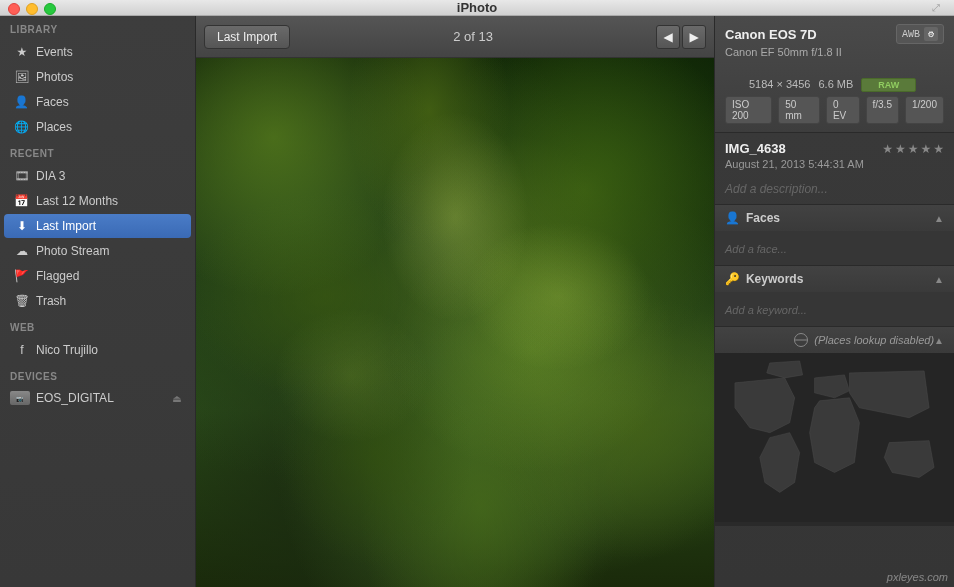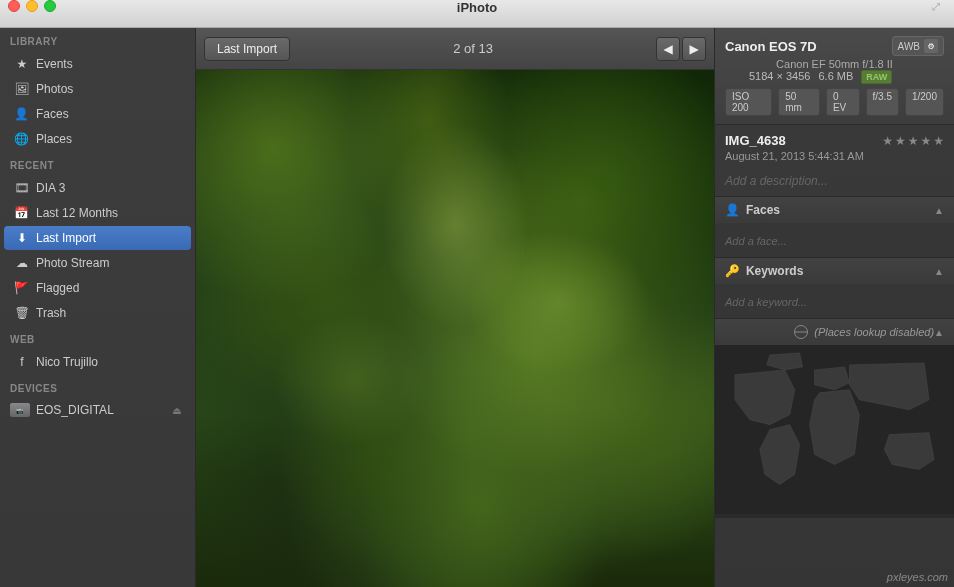--- a/index.html
+++ b/index.html
@@ -8,24 +8,24 @@
       height: 587px;
       font-family: -apple-system, "Helvetica Neue", Arial, sans-serif;
       background: #3a3a3a;
       overflow: hidden;
       display: flex;
       flex-direction: column;
     }
 
     
     #titlebar {
-      height: 28px;
+      height: 16px;
       background: linear-gradient(to bottom, #e8e8e8, #d0d0d0);
       display: flex;
-      align-items: flex-start;
+      align-items: flex-end;
       justify-content: center;
       position: relative;
       border-bottom: 1px solid #aaa;
       flex-shrink: 0;
     }
     #titlebar-title {
       font-size: 13px;
       font-weight: bold;
       color: #333;
     }
@@ -240,50 +240,49 @@
     }
     .awb-badge {
       background: #555;
       border: 1px solid #666;
       border-radius: 3px;
       padding: 2px 5px;
       display: flex;
       align-items: center;
       gap: 4px;
     }
-    .awb-text { font-size: 10px; color: #ccc; }
+    .awb-text { font-size: 10px; color: #ccc; font-family: Liberation Mono, monospace; }
     .awb-icon {
       width: 14px;
       height: 14px;
       background: #666;
       border-radius: 2px;
       display: flex;
       align-items: center;
       justify-content: center;
       font-size: 8px;
       color: #fff;
     }
     .lens-name {
       font-size: 11px;
       color: #aaa;
-      margin-bottom: 0;
-      text-align: center;
+      margin-bottom: 20px;
     }
     .dimensions-row {
       display: flex;
       align-items: flex-start;
       gap: 8px;
       margin-bottom: 4px;
       margin-left: 24px;
     }
     .dim-text { font-size: 11px; color: #bbb; }
     .raw-badge {
       background: #5a7a3a;
       border-radius: 2px;
-      padding: 1px 4px;
+      padding: 1px 16px;
       font-size: 9px;
       font-weight: bold;
       color: #90cc60;
       border: 1px solid #4a6a2a;
     }
     .exif-row {
       display: flex;
       gap: 6px;
     }
     .exif-item {

